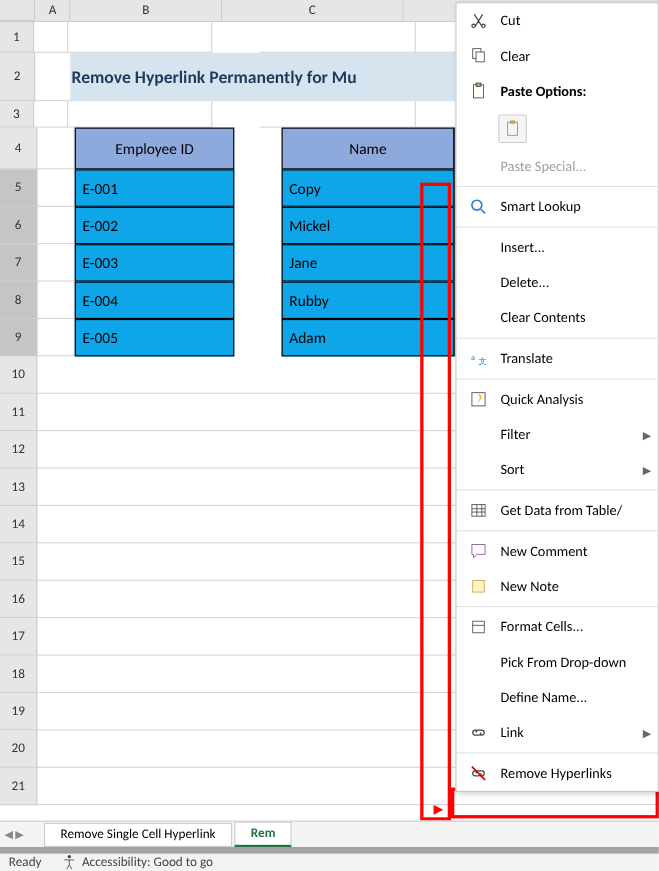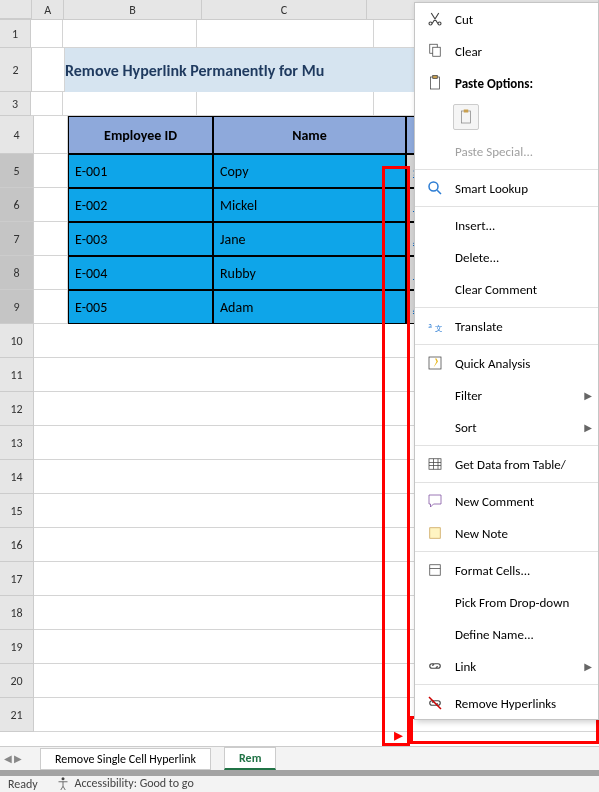--- a/index.html
+++ b/index.html
@@ -10,25 +10,25 @@
     .col-a { width: 34px; }
     .col-b { width: 145px; }
     .col-c { width: 175px; }
     .col-d { width: 245px; }
     
     .row { display: flex; height: 34px; }
     .row-header { width: 34px; background: #e6e6e6; border-right: 1px solid #ccc; border-bottom: 1px solid #ccc; text-align: center; font-size: 12px; color: #333; display: flex; align-items: center; justify-content: center; }
     .row-header.selected { background: #c5c5c5; }
     .cell { border-right: 1px solid #d4d4d4; border-bottom: 1px solid #d4d4d4; padding: 4px 6px; display: flex; align-items: center; }
     .cell-b { width: 145px; }
-    .cell-c { width: 193px; }
+    .cell-c { width: 157px; margin-left: 43px; }
     .cell-d { width: 245px; }
     .merged-title { display: flex; width: 565px; height: 44px; background: #d6e4f0; align-items: center; justify-content: flex-start; }
     
-    .header-cell { background: #8ea9db; border: 1.5px solid #000; font-weight: bold; justify-content: center; }
+    .header-cell { background: #8ea9db; border: 1.5px solid #000; font-weight: normal; justify-content: center; }
     .data-cell { border: 1.5px solid #000; background: #0ea5e9; }
     .link-cell { color: #0563c1; text-decoration: underline; }
     .selected-cell { background: #d3d3d3; }
     
     .red-box { position: absolute; border: 3px solid #ff0000; pointer-events: none; }
     .red-box-1 { left: 382px; top: 166px; width: 28px; height: 580px; }
     .red-box-2 { left: 410px; top: 716px; width: 189px; height: 28px; }
     .red-arrow { position: absolute; left: 394px; top: 724px; color: #ff0000; font-size: 18px; }
     
     .context-menu { position: absolute; left: 414px; top: 2px; width: 185px; background: #fff; border: 1px solid #c5c5c5; box-shadow: 2px 2px 6px rgba(0,0,0,0.2); font-size: 13px; }
@@ -36,21 +36,21 @@
     .menu-item.disabled { color: #a0a0a0; cursor: default; }
     .menu-icon { width: 24px; height: 24px; margin-right: 8px; display: flex; align-items: center; justify-content: center; flex-shrink: 0; }
     .menu-label { flex: 1; }
     .menu-sep { height: 1px; background: #e1e1e1; margin: 2px 0; }
     .menu-arrow { font-size: 10px; color: #666; }
     .paste-icons { padding: 4px 0 4px 38px; height: 36px; display: flex; align-items: center; }
     .paste-clip { width: 26px; height: 26px; border: 1px solid #ccc; background: #f5f5f5; border-radius: 2px; display: flex; align-items: center; justify-content: center; }
     
     .sheet-tabs { position: absolute; bottom: 22px; left: 0; right: 0; height: 24px; background: #f3f3f3; border-top: 1px solid #ccc; display: flex; align-items: center; padding-left: 40px; }
     .nav-arrows { position: absolute; left: 4px; display: flex; gap: 2px; font-size: 10px; color: #888; }
-    .tab { padding: 3px 14px; border: 1px solid #ccc; background: #fff; font-size: 12px; margin-right: 13px; }
+    .tab { padding: 3px 14px; border: 1px solid #ccc; background: #fff; font-size: 12px; margin-right: 2px; }
     .tab.active { background: #fff; border-bottom: 2px solid #217346; font-weight: bold; color: #217346; }
     
     .status-bar { position: absolute; bottom: 0; left: 0; right: 0; height: 22px; background: #f3f3f3; border-top: 6px solid #a3a3a3; display: flex; align-items: center; padding: 0 8px; font-size: 12px; color: #444; gap: 16px; }
     
     svg { width: 18px; height: 18px; }
   </style>
 </head>
 <body>
 
 <div class="col-headers">
@@ -235,21 +235,21 @@
   <div class="menu-item">
     <span class="menu-icon"></span>
     <span class="menu-label">Insert...</span>
   </div>
   <div class="menu-item">
     <span class="menu-icon"></span>
     <span class="menu-label">Delete...</span>
   </div>
   <div class="menu-item">
     <span class="menu-icon"></span>
-    <span class="menu-label">Clear Comment</span>
+    <span class="menu-label">Clear Contents</span>
   </div>
   <div class="menu-sep"></div>
   <div class="menu-item">
     <span class="menu-icon">
         <svg viewBox="0 0 24 24">
           <text x="3" y="14" font-size="10" fill="#2b7cd3">a</text>
           <text x="12" y="18" font-size="10" fill="#2b7cd3">文</text>
         </svg>
       </span>
     <span class="menu-label">Translate</span>

